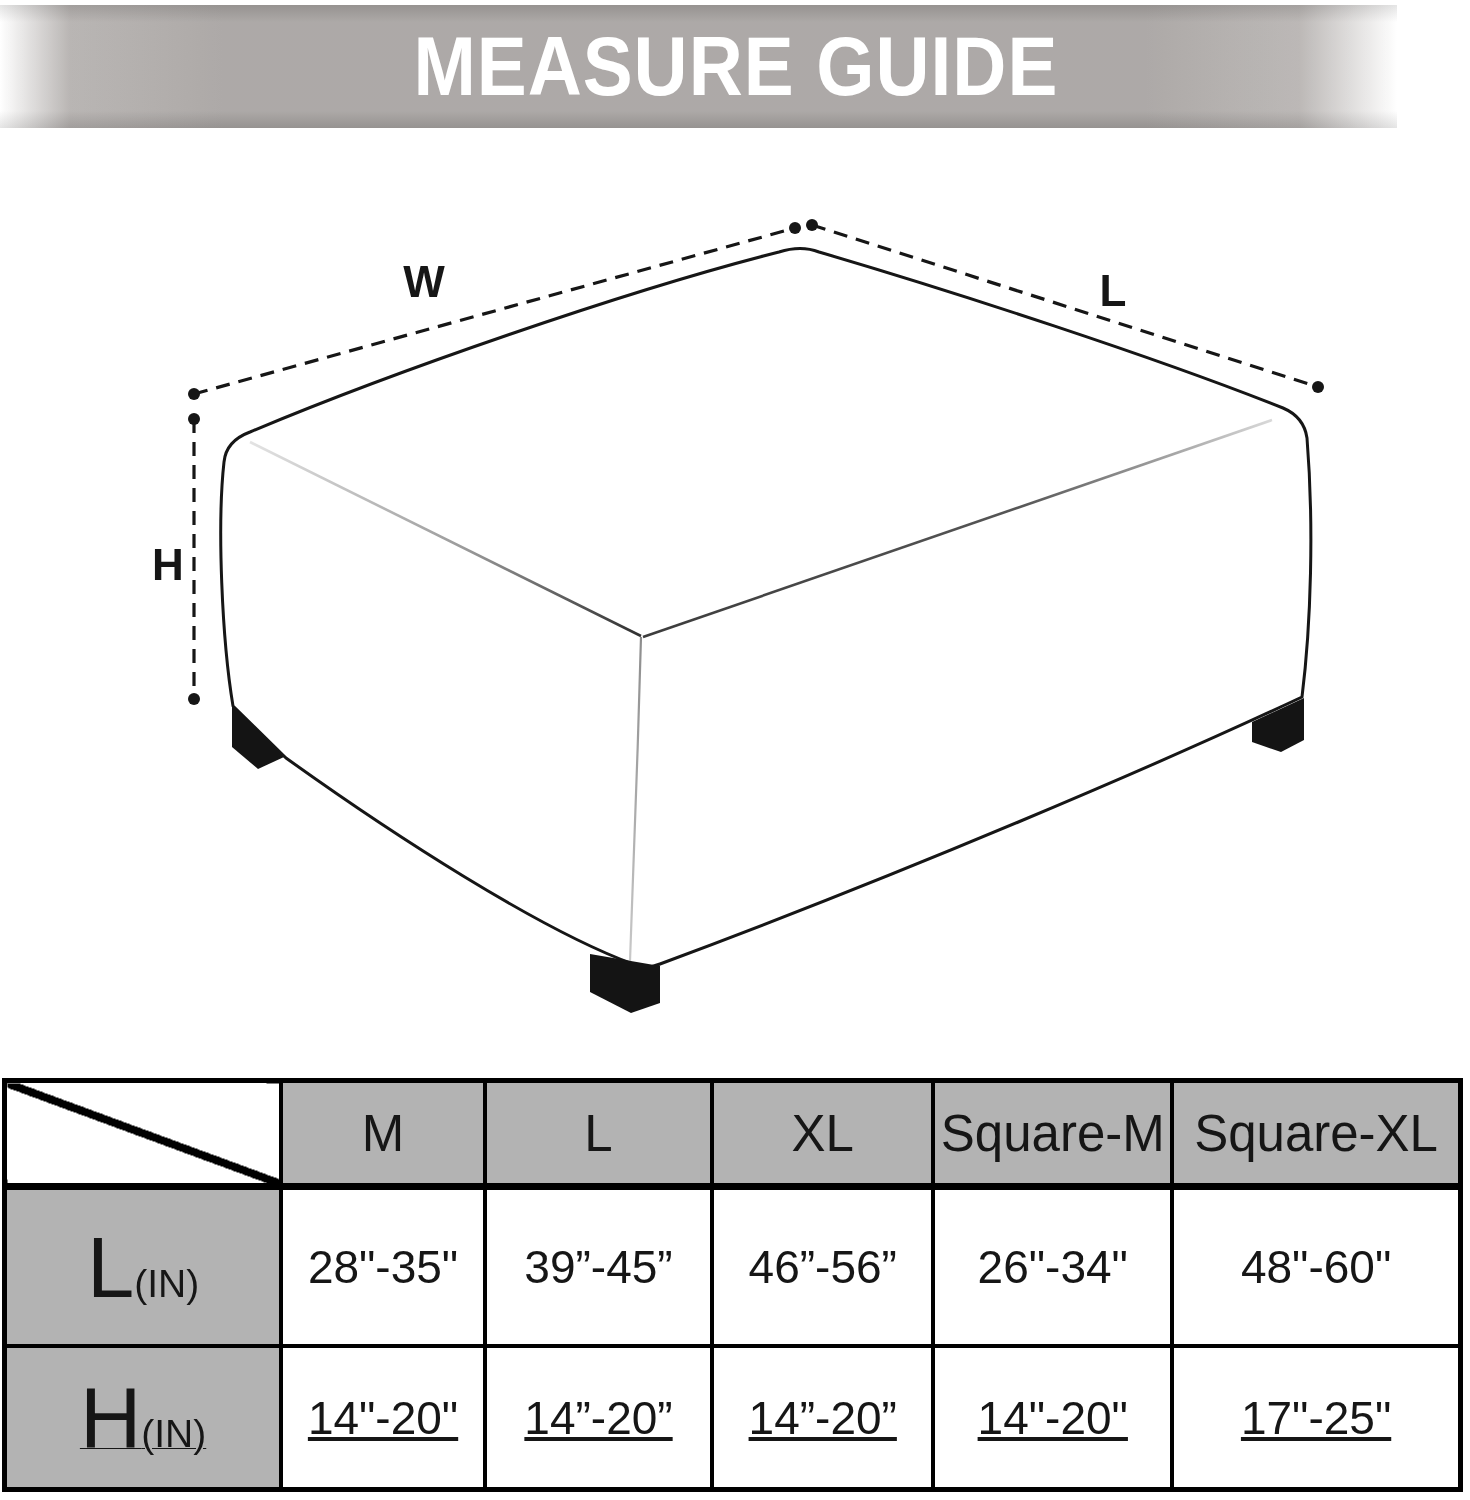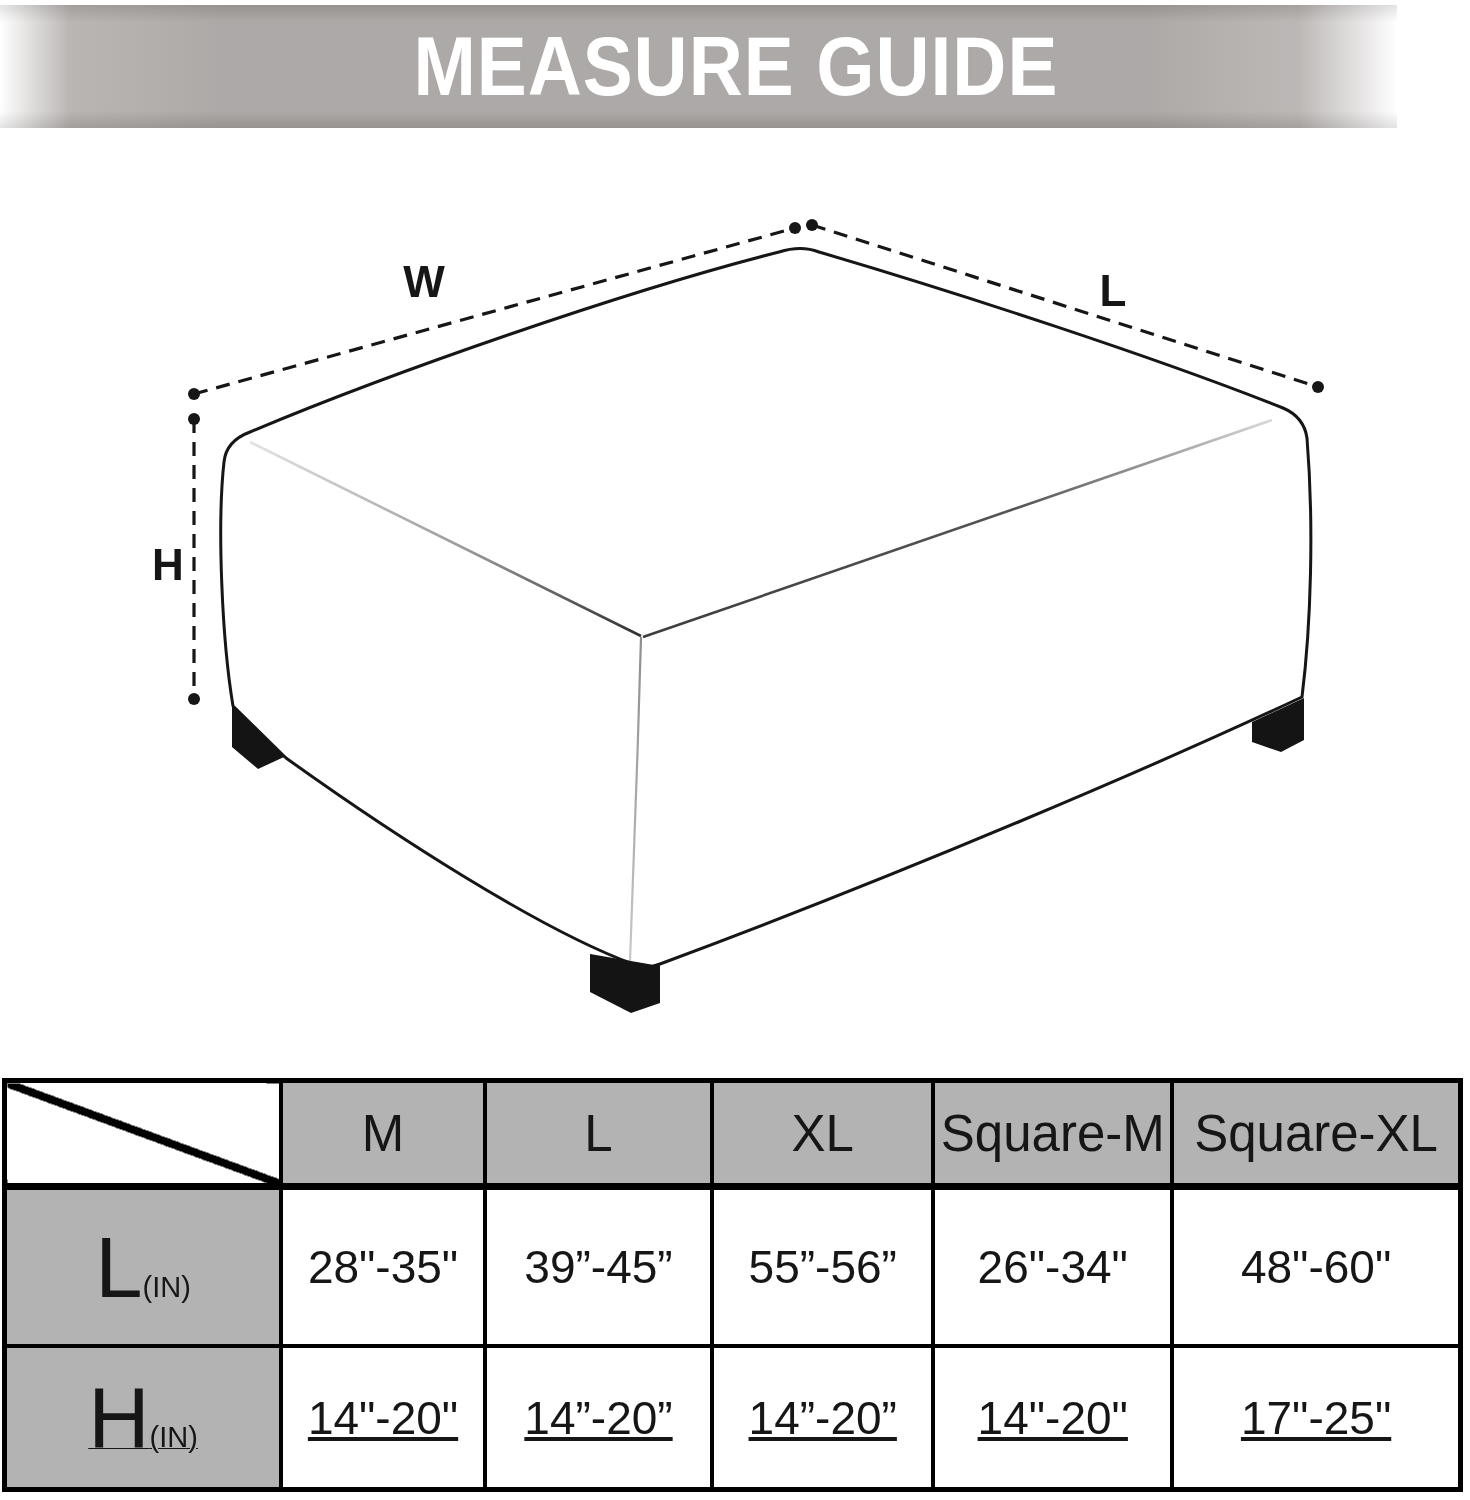--- a/index.html
+++ b/index.html
@@ -38,21 +38,21 @@
     background-image:linear-gradient(to bottom left,
       transparent calc(50% - 4px), #000 calc(50% - 4px),
       #000 calc(50% + 4px), transparent calc(50% + 4px));
   }
   .size-table tbody tr.row-l  .cell{height:99px;}
   .size-table tbody tr.row-w  .cell{height:92px;}
   .size-table tbody tr.row-h  .cell{height:89px;text-decoration:underline;}
   .size-table tbody th.rowhead{background:#b3b3b3;}
   .size-table tbody td.val{background:#ffffff;font-size:46px;white-space:nowrap;}
   .rh-big{font-size:85px;line-height:1;}
-  .rh-sub{font-size:29px;}
+  .rh-sub{font-size:39px;}
 </style>
 </head>
 <body>
 
 <header class="banner">
   <h1 class="banner-title">MEASURE GUIDE</h1>
 </header>
 
 <div class="diagram-wrap">
   <svg width="1470" height="947" viewBox="0 128 1470 947" xmlns="http://www.w3.org/2000/svg">
@@ -137,21 +137,21 @@
       <th>Square-XL</th>
     </tr>
   </thead>
   <tbody>
     <tr class="row-l">
       <th class="rowhead cell">
         <span class="rh-big">L</span><span class="rh-sub">(IN)</span>
       </th>
       <td class="val cell">28"-35"</td>
       <td class="val cell">39”-45”</td>
-      <td class="val cell">55”-56”</td>
+      <td class="val cell">46”-56”</td>
       <td class="val cell">26"-34"</td>
       <td class="val cell">48"-60"</td>
     </tr>
     <tr class="row-h">
       <th class="rowhead cell">
         <span class="rh-big">H</span><span class="rh-sub">(IN)</span>
       </th>
       <td class="val cell">14"-20"</td>
       <td class="val cell">14”-20”</td>
       <td class="val cell">14”-20”</td>

